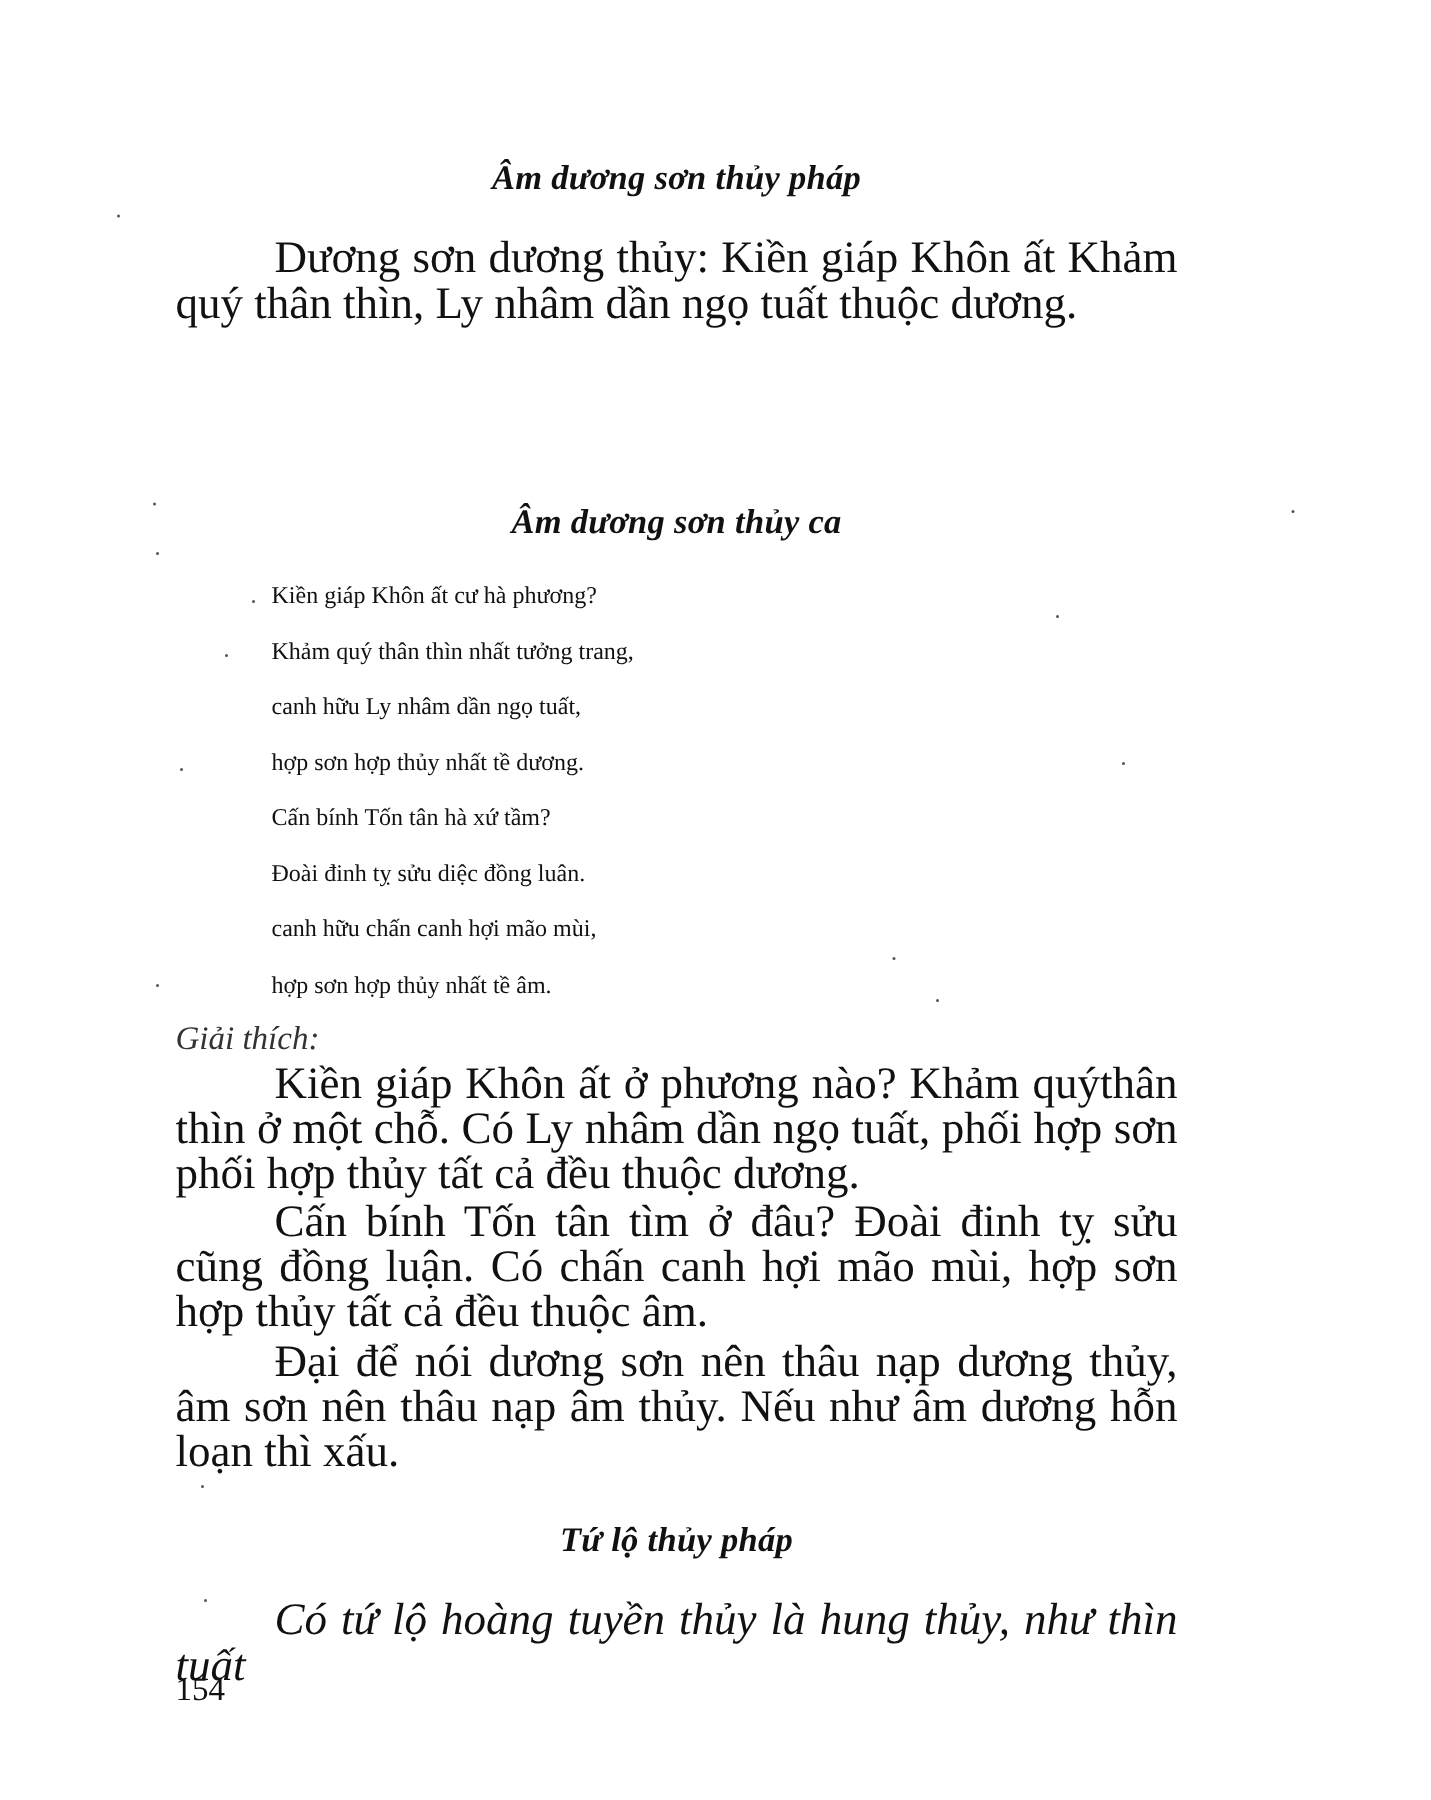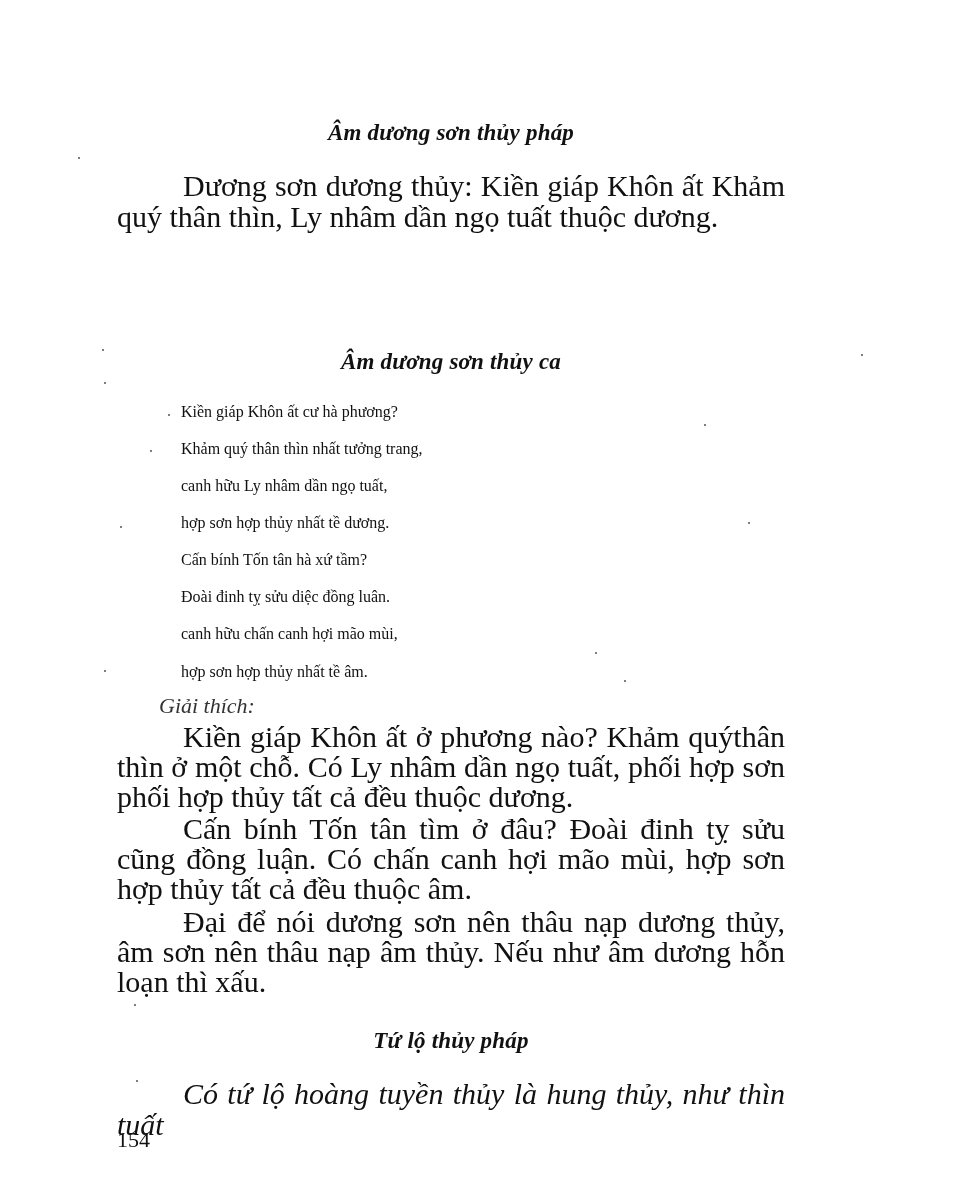--- a/index.html
+++ b/index.html
@@ -10,21 +10,21 @@
     body {
       width: 954px;
       height: 1200px;
       position: relative;
       overflow: hidden;
       font-family: "Liberation Serif", "DejaVu Serif", serif;
       color: #111111;
     }
     .page {
       position: absolute;
-      left: 0; top: 14px;
+      left: 0; top: 0;
       width: 954px; height: 1032px;
     }
     .heading {
       position: absolute;
       left: 117px;
       width: 668px;
       text-align: center;
       font-style: italic;
       font-weight: bold;
       font-size: 23px;
@@ -48,21 +48,20 @@
       line-height: 30px;
       white-space: nowrap;
     }
     .label {
       position: absolute;
       left: 117px;
       font-style: italic;
       font-size: 22px;
       line-height: 28px;
       color: #333333;
-      margin-left: 42px;
     }
     .page-number {
       position: absolute;
       left: 117px;
       top: 1112px;
       font-size: 22px;
       line-height: 28px;
     }
     .speck {
       position: absolute;

